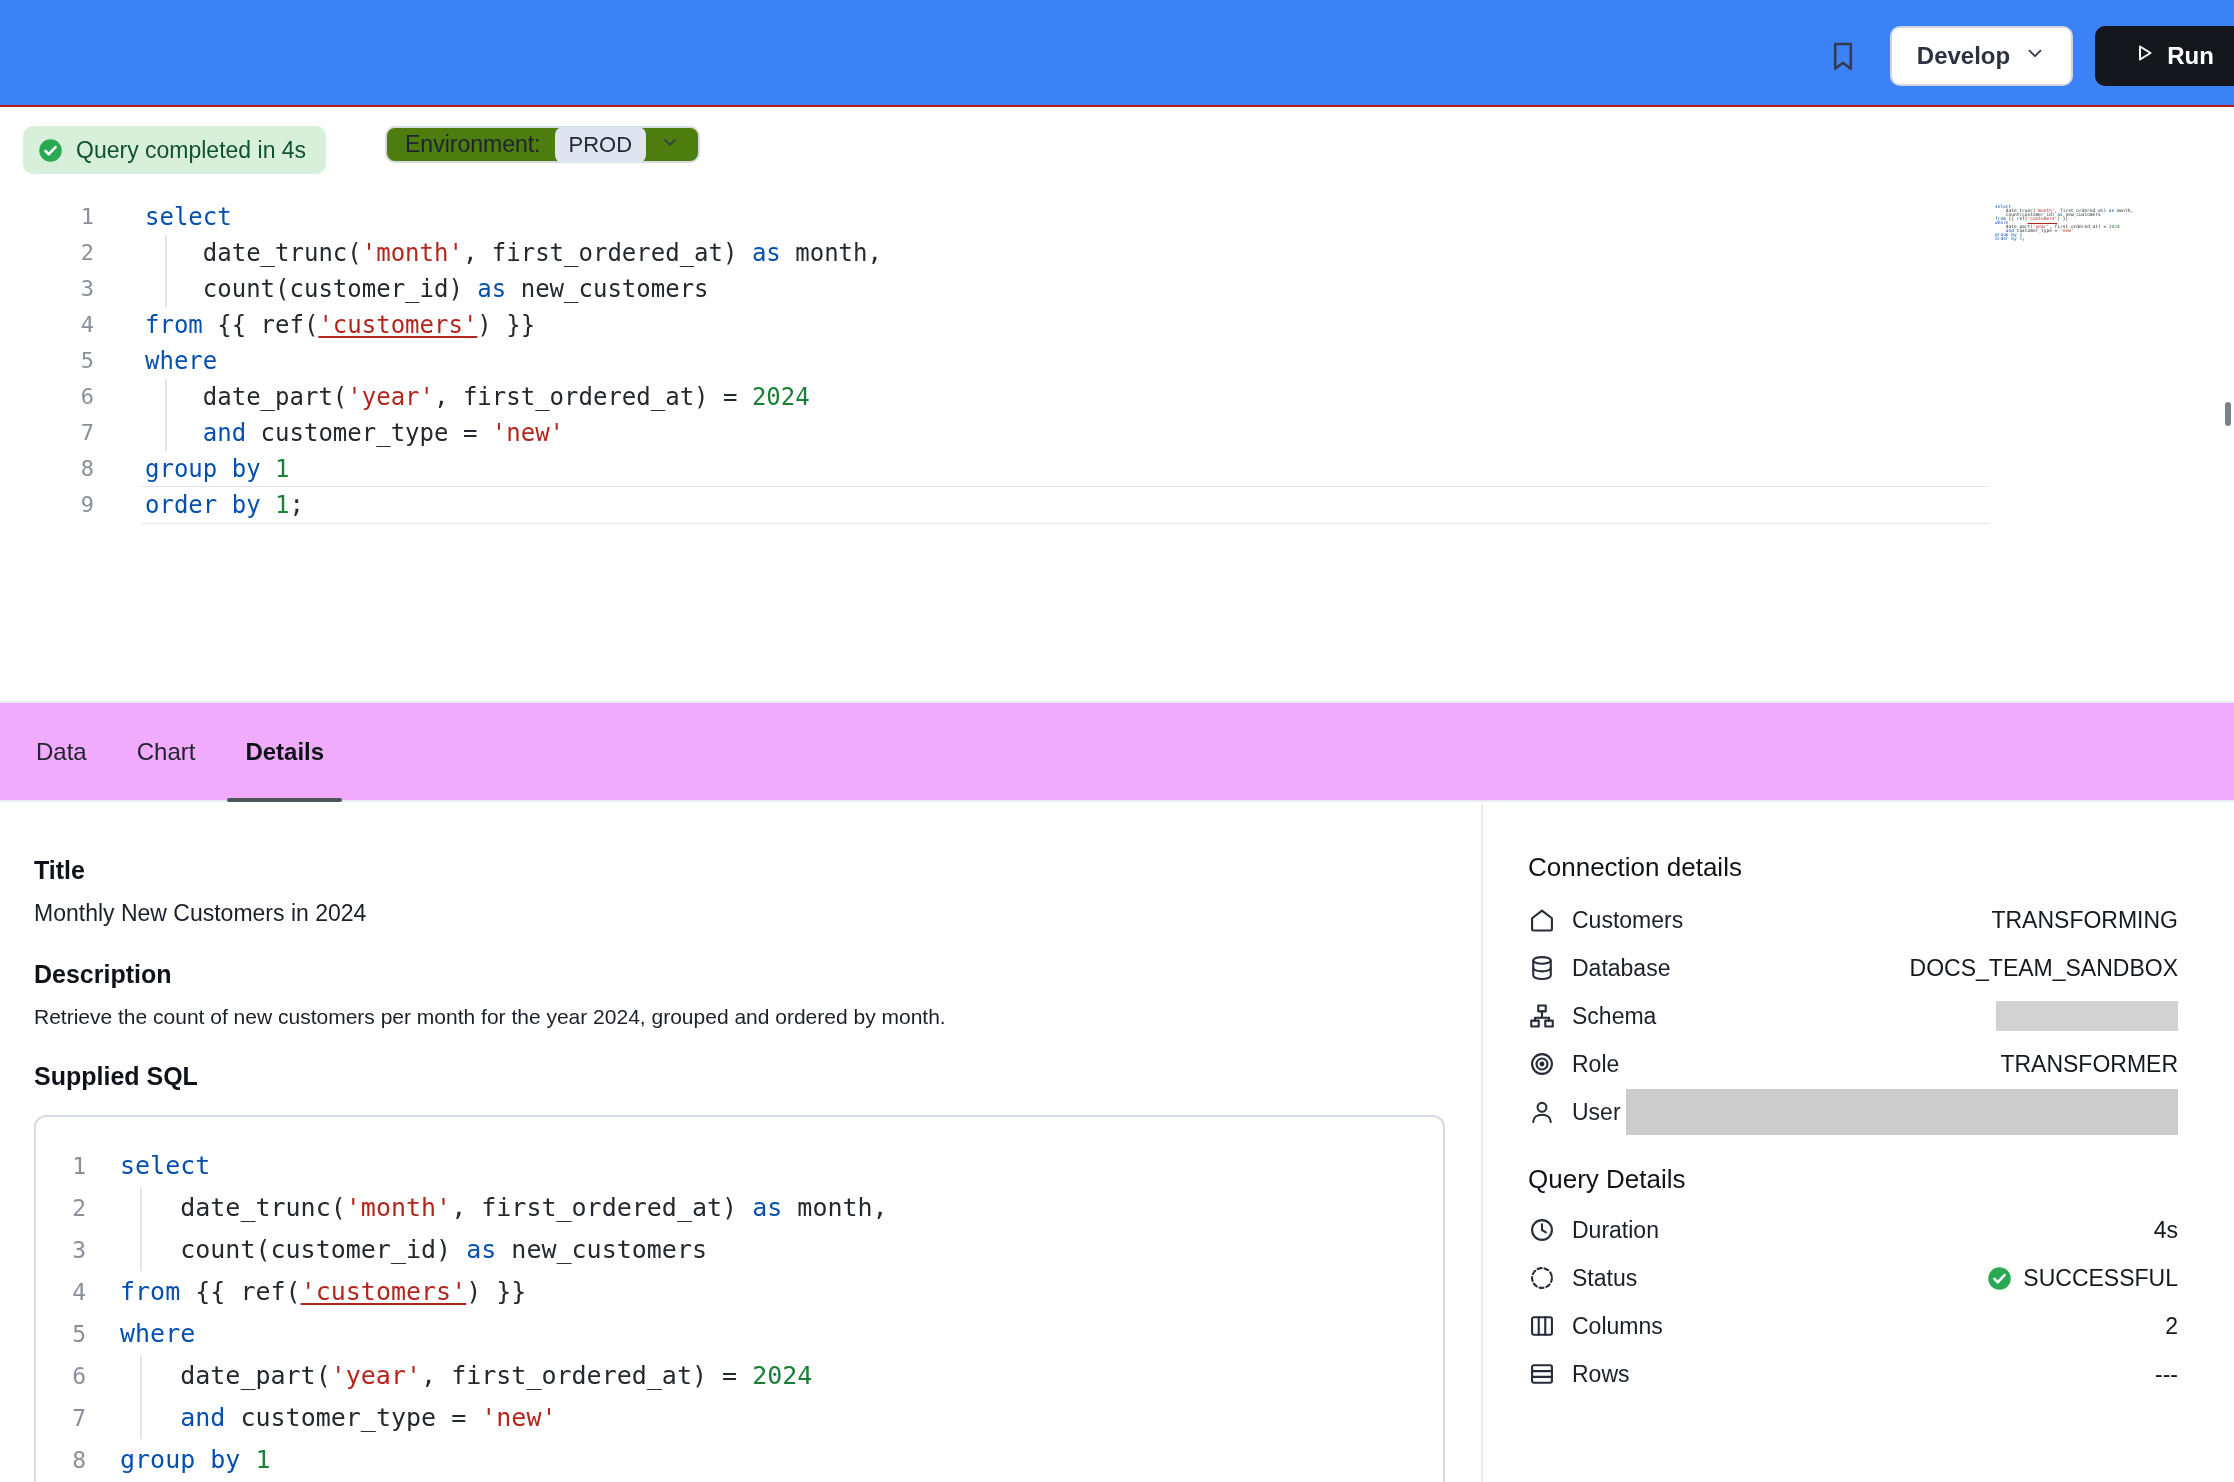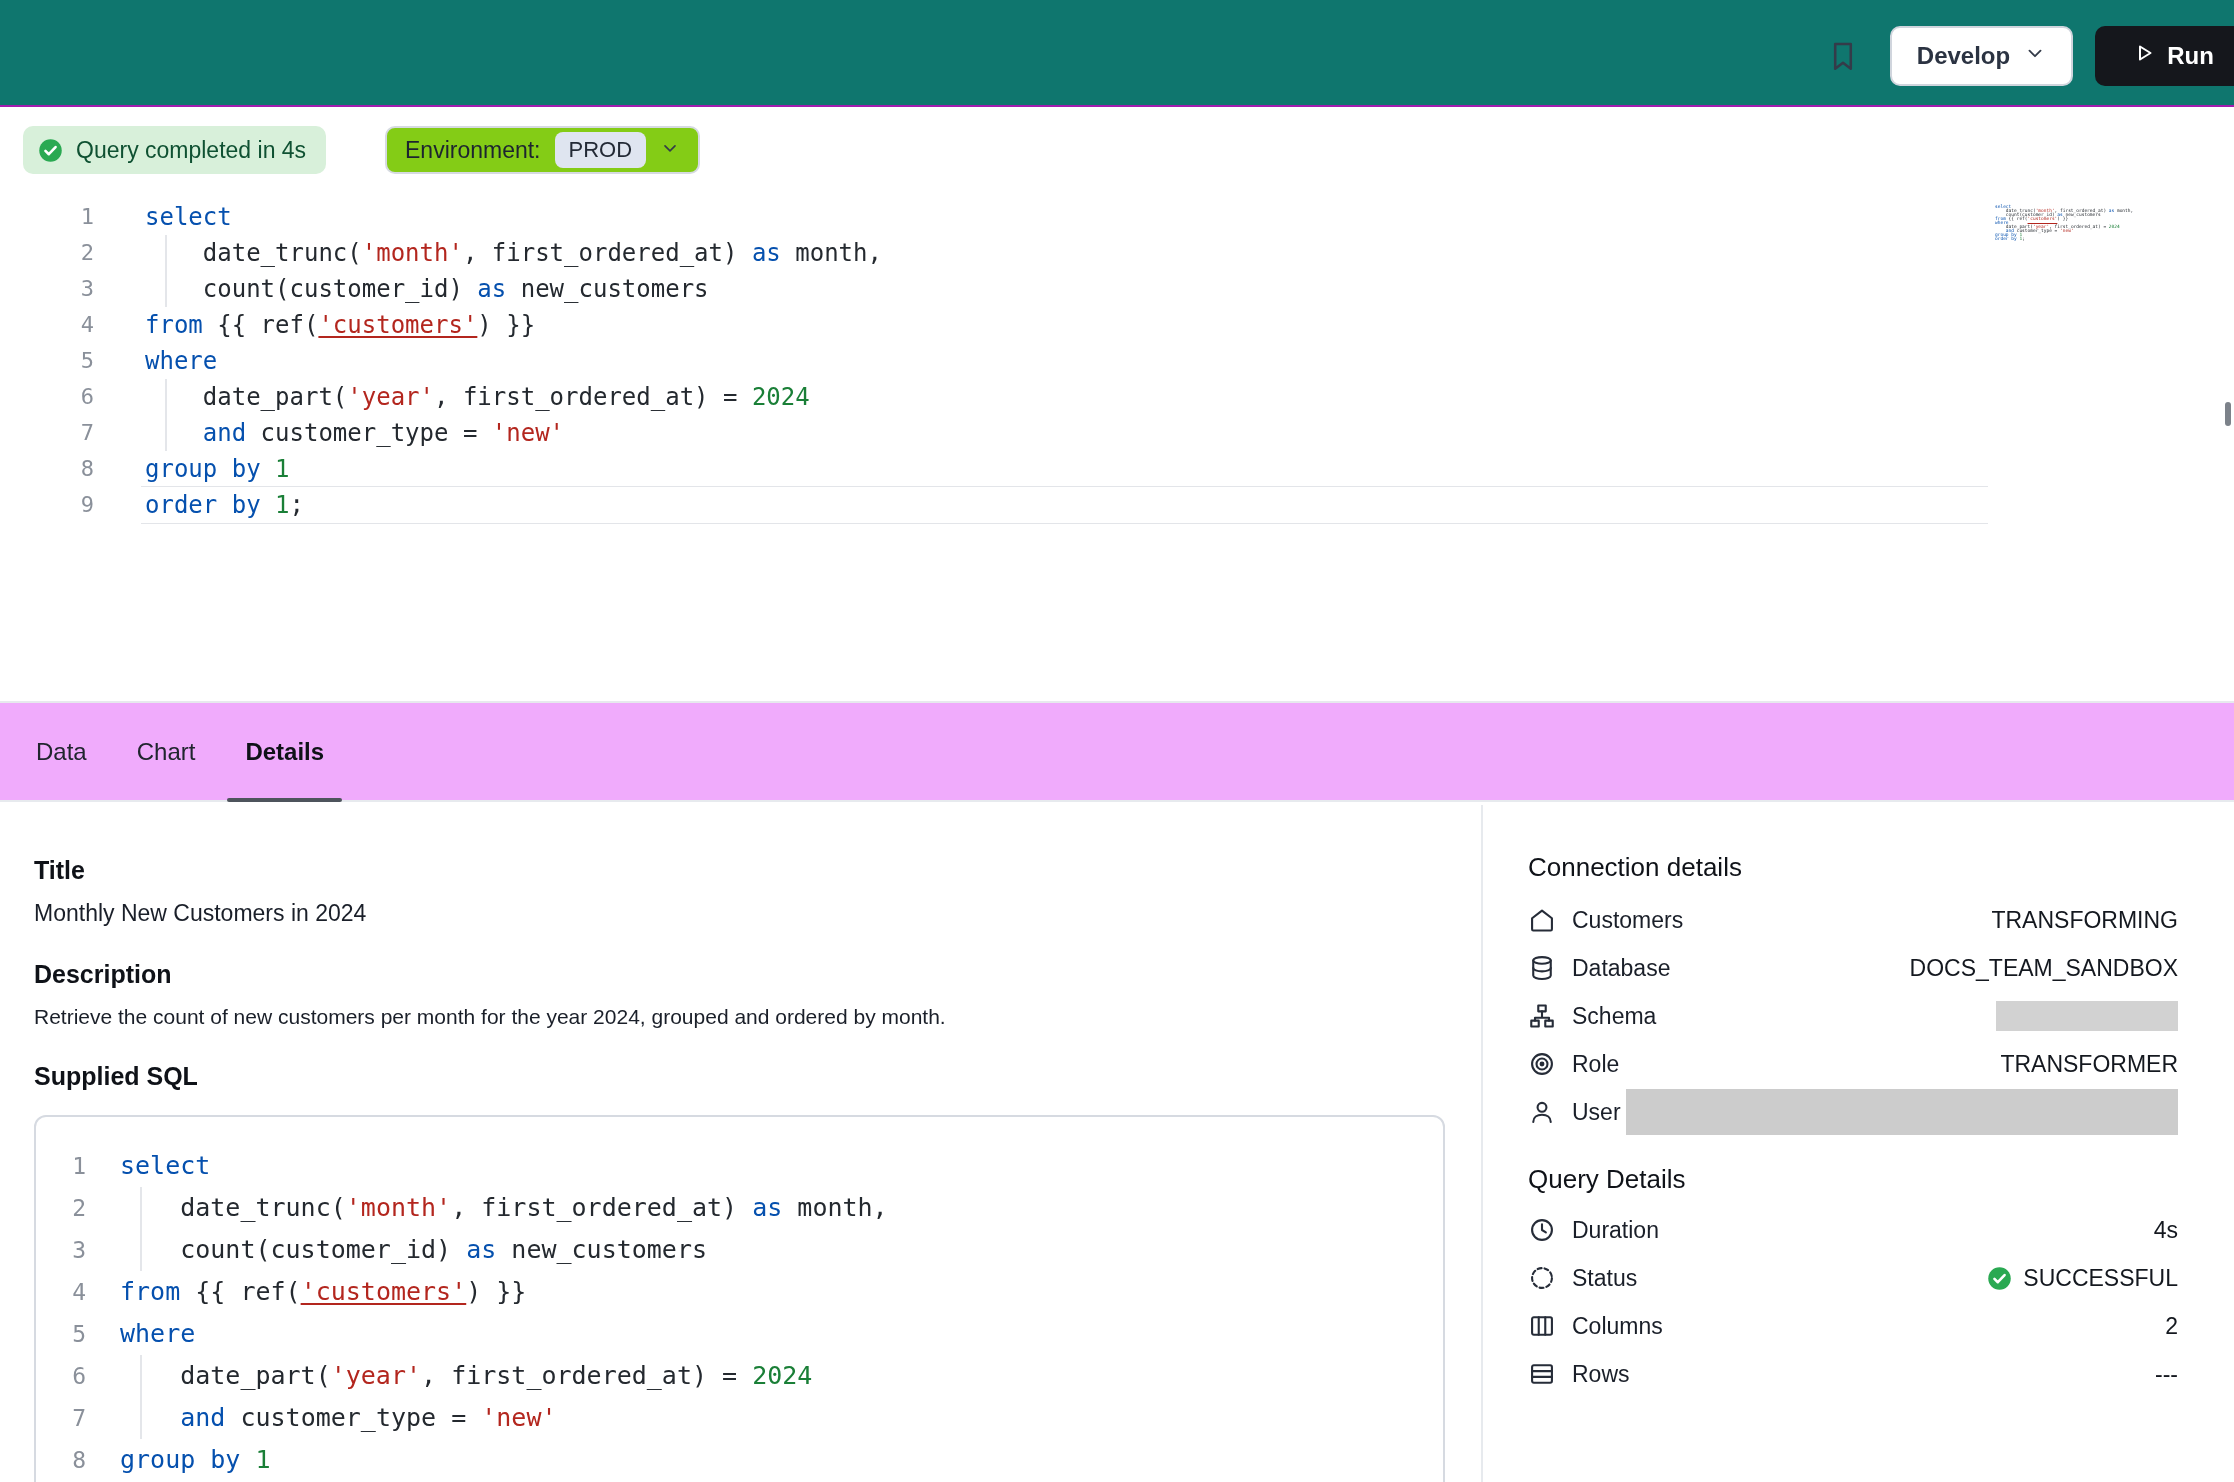--- a/index.html
+++ b/index.html
@@ -7,34 +7,34 @@
   body {
     position:relative; background:#ffffff; color:#161b26;
     font-family:"Liberation Sans", sans-serif;
   }
 
   
   .tab-tick { position:absolute; top:0; width:2px; height:8px; background:#cdd1d6; }
   .tab-active-edge { position:absolute; top:0; left:50px; width:78px; height:3px; background:#1a1c1f; }
 
   
-  .topbar { position:absolute; top:0; left:0; right:0; height:107px; background:#0f766e; border-bottom:2px solid #a21caf; }
+  .topbar { position:absolute; top:0; left:0; right:0; height:107px; background:#3b82f6; border-bottom:2px solid #b91c1c; }
   .bookmark-btn { position:absolute; top:34px; left:1820px; width:46px; height:46px; display:flex; align-items:center; justify-content:center; cursor:pointer; background:none; border:none; }
   .develop-btn { position:absolute; top:26px; left:1890px; width:183px; height:60px; background:#fff;
     border:2px solid #d0d5dd; border-radius:10px; display:flex; align-items:center; justify-content:center; gap:14px;
     font-size:24px; font-weight:600; color:#2b3342; cursor:pointer; font-family:inherit; }
   .run-btn { position:absolute; top:26px; left:2095px; width:156px; height:60px; background:#15171c; border:none;
     border-radius:10px; display:flex; align-items:center; justify-content:center; gap:11px;
     font-size:24px; font-weight:600; color:#ffffff; cursor:pointer; font-family:inherit; }
 
   
   .status-pill { position:absolute; top:126px; left:23px; height:48px; background:#d8f0da; border-radius:10px;
     display:flex; align-items:center; gap:12px; padding:0 20px 0 14px; font-size:23px; color:#0f5132; font-weight:500; }
-  .env-dd { position:absolute; top:126px; left:385px; height:48px; border:2px solid #d6dae1; border-radius:10px;
-    display:flex; align-items:center; gap:14px; padding:0 18px; font-size:23px; color:#1d2430; cursor:pointer; background:#84cc16; font-family:inherit; }
+  .env-dd { position:absolute; top:126px; left:385px; height:37px; border:2px solid #d6dae1; border-radius:10px;
+    display:flex; align-items:center; gap:14px; padding:0 18px; font-size:23px; color:#1d2430; cursor:pointer; background:#4d7c0f; font-family:inherit; }
   .env-badge { background:#dfe5f0; border-radius:8px; padding:5px 14px; font-size:22px; color:#232a36; }
 
   
   .editor { position:absolute; top:199px; left:0; width:2234px; height:502px; }
   .code-rows { position:relative; z-index:2; }
   .crow { display:flex; height:36px; line-height:36px; font-size:24px; font-family:"DejaVu Sans Mono", monospace; }
   .crow .ln { width:94px; text-align:right; color:#8a909a; font-size:22px; flex:none; }
   .crow .ct { padding-left:51px; white-space:pre; }
   .guide { position:absolute; width:2px; background:#e4e6ea; z-index:1; }
   .g1 { left:165px; top:36px;  height:72px; }

